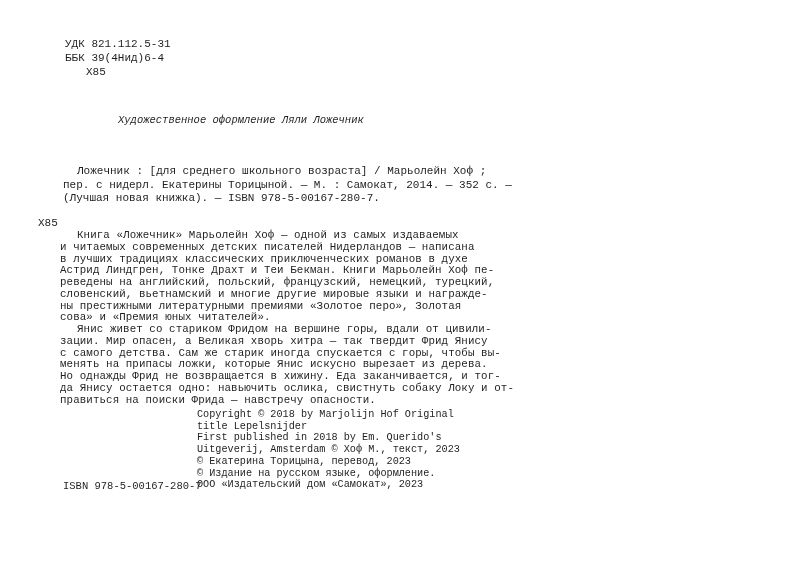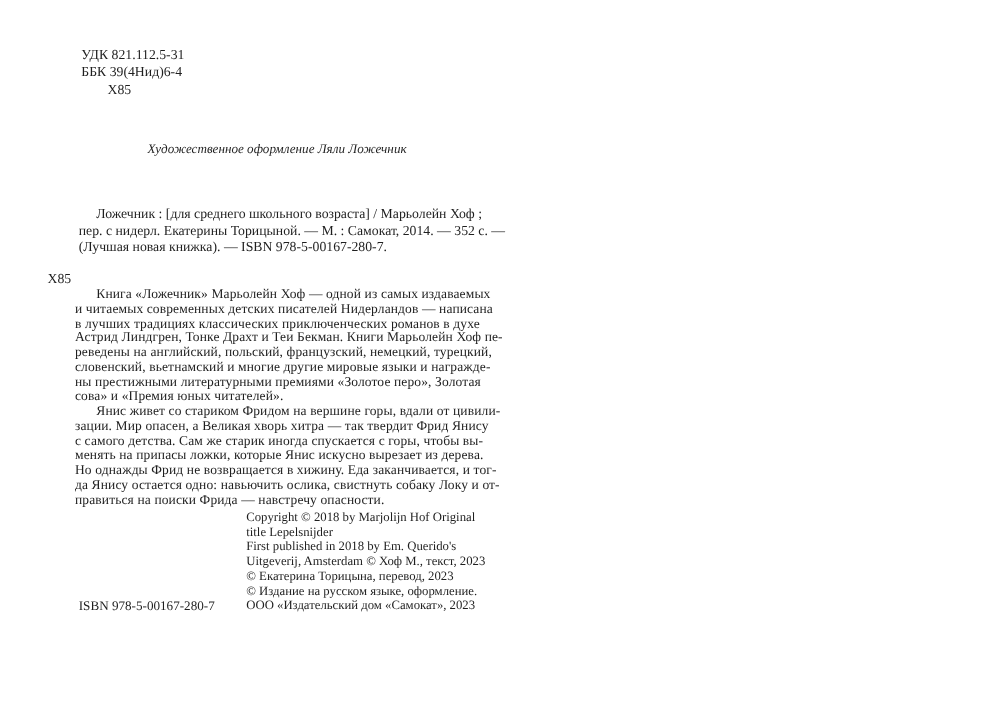--- a/index.html
+++ b/index.html
@@ -6,21 +6,21 @@
     margin: 0;
     padding: 0;
     background: #ffffff;
   }
   .sheet {
     position: relative;
     width: 800px;
     height: 575px;
     background: #ffffff;
     overflow: hidden;
-    font-family: Liberation Serif, serif;
+    font-family: Liberation Mono, monospace;
     color: #1f1f1f;
   }
   .abs { position: absolute; }
   .pre { white-space: pre; }
 
   .classification {
     left: 65px;
     top: 37px;
     font-size: 11px;
     line-height: 14px;

